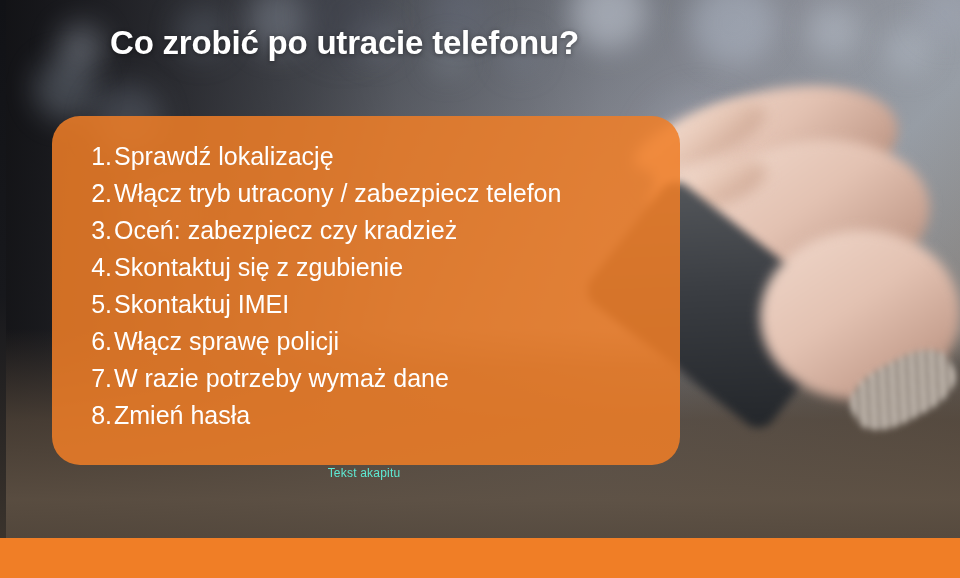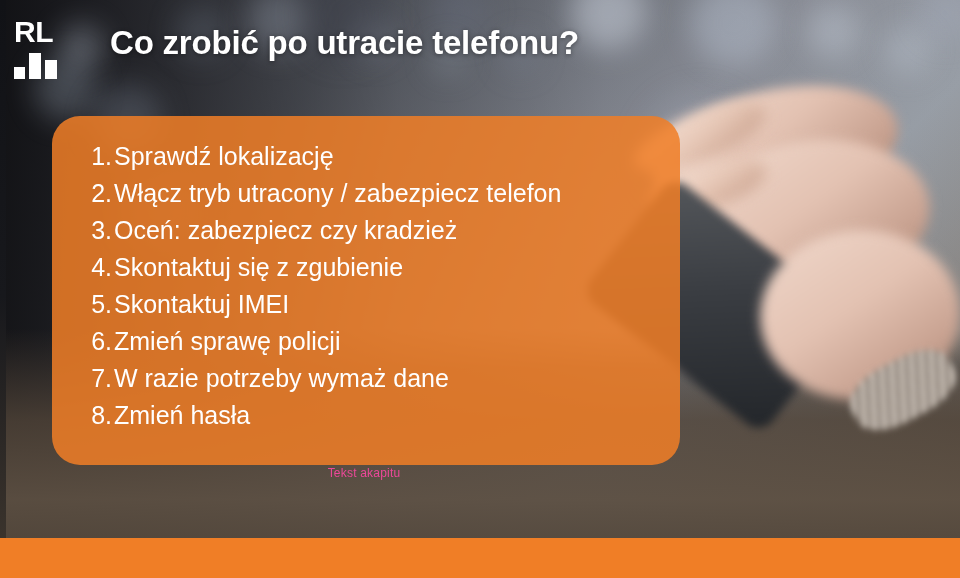--- a/index.html
+++ b/index.html
@@ -163,21 +163,21 @@
   }
   ol.steps li .txt { flex: 1 1 auto; }
 
   
   .caption {
     position: absolute;
     left: 0;
     top: 466px;
     width: 728px;
     text-align: center;
-    color: #ec4899;
+    color: #5eead4;
     font-size: 12px;
     letter-spacing: 0.2px;
   }
 
   
   .bottom-bar {
     position: absolute;
     left: 0;
     bottom: 0;
     width: 960px;
@@ -218,28 +218,20 @@
       <div class="skin2" style="left:18px;  top:84px;  width:120px; height:44px; transform:rotate(-16deg);"></div>
       <div class="skin" style="left:-4px;  top:180px; width:160px; height:110px; transform:rotate(28deg);"></div>
       <div class="phone-body" style="left:-28px; top:150px; width:230px; height:150px; transform:rotate(38deg);"></div>
       <div class="skin" style="left:130px; top:150px; width:200px; height:170px; transform:rotate(-4deg);"></div>
       <div class="wristband" style="left:218px; top:280px; width:110px; height:60px; transform:rotate(-28deg);"></div>
     </div>
 
     <div class="edge-strip"></div>
   </div>
 
-  <div class="logo">
-    <div class="logo-text">RL</div>
-    <div class="logo-bars">
-      <i class="bar-a"></i>
-      <i class="bar-b"></i>
-      <i class="bar-c"></i>
-    </div>
-  </div>
 
   <div class="title">Co zrobić po utracie telefonu?</div>
 
   <div class="panel">
     <ol class="steps">
       <li>
         <span class="num">1.</span>
         <span class="txt">Sprawdź lokalizację</span>
       </li>
       <li>
@@ -253,21 +245,21 @@
       <li>
         <span class="num">4.</span>
         <span class="txt">Skontaktuj się z zgubienie</span>
       </li>
       <li>
         <span class="num">5.</span>
         <span class="txt">Skontaktuj IMEI</span>
       </li>
       <li>
         <span class="num">6.</span>
-        <span class="txt">Zmień sprawę policji</span>
+        <span class="txt">Włącz sprawę policji</span>
       </li>
       <li>
         <span class="num">7.</span>
         <span class="txt">W razie potrzeby wymaż dane</span>
       </li>
       <li>
         <span class="num">8.</span>
         <span class="txt">Zmień hasła</span>
       </li>
     </ol>

